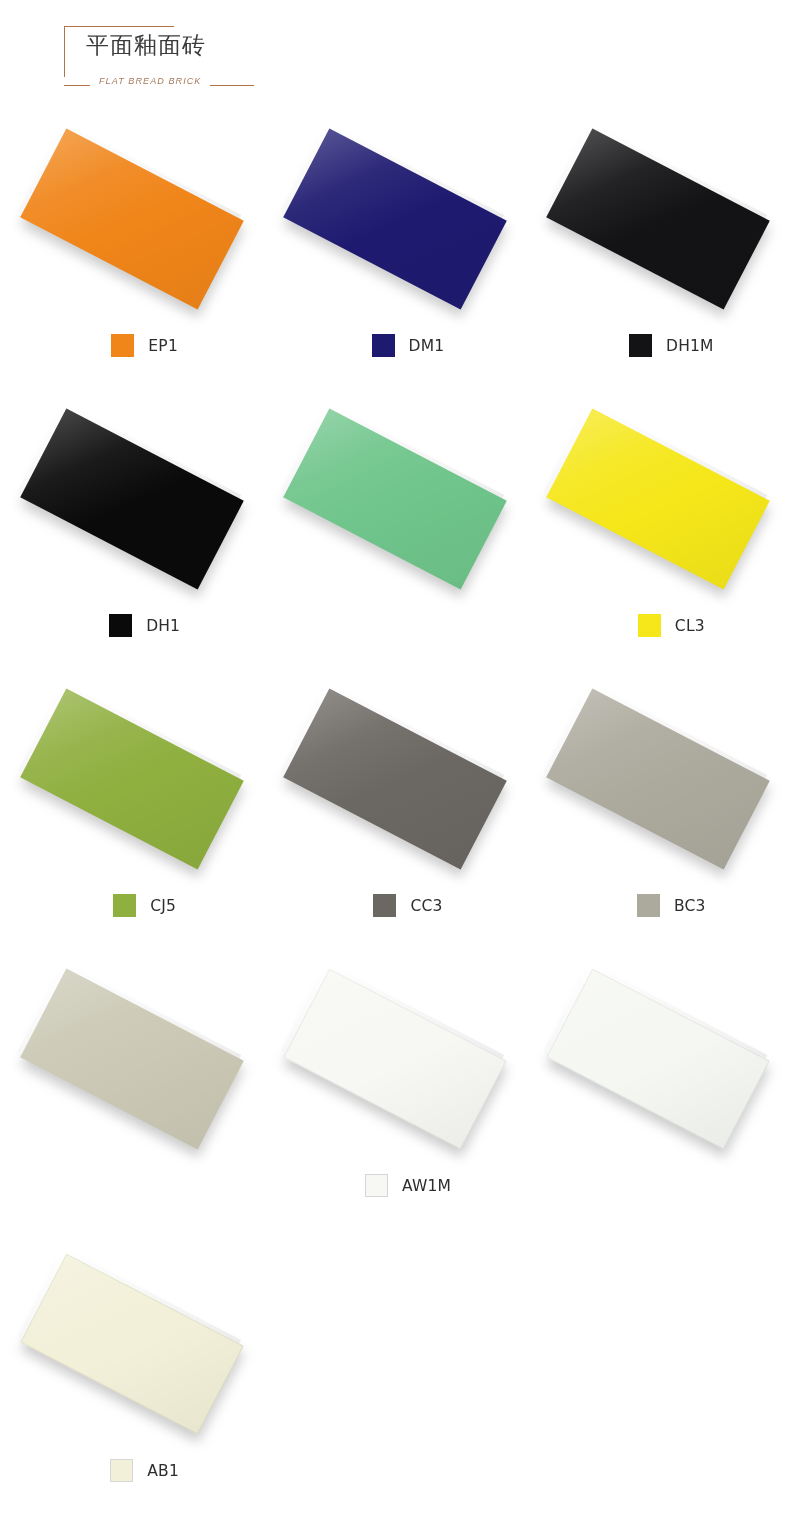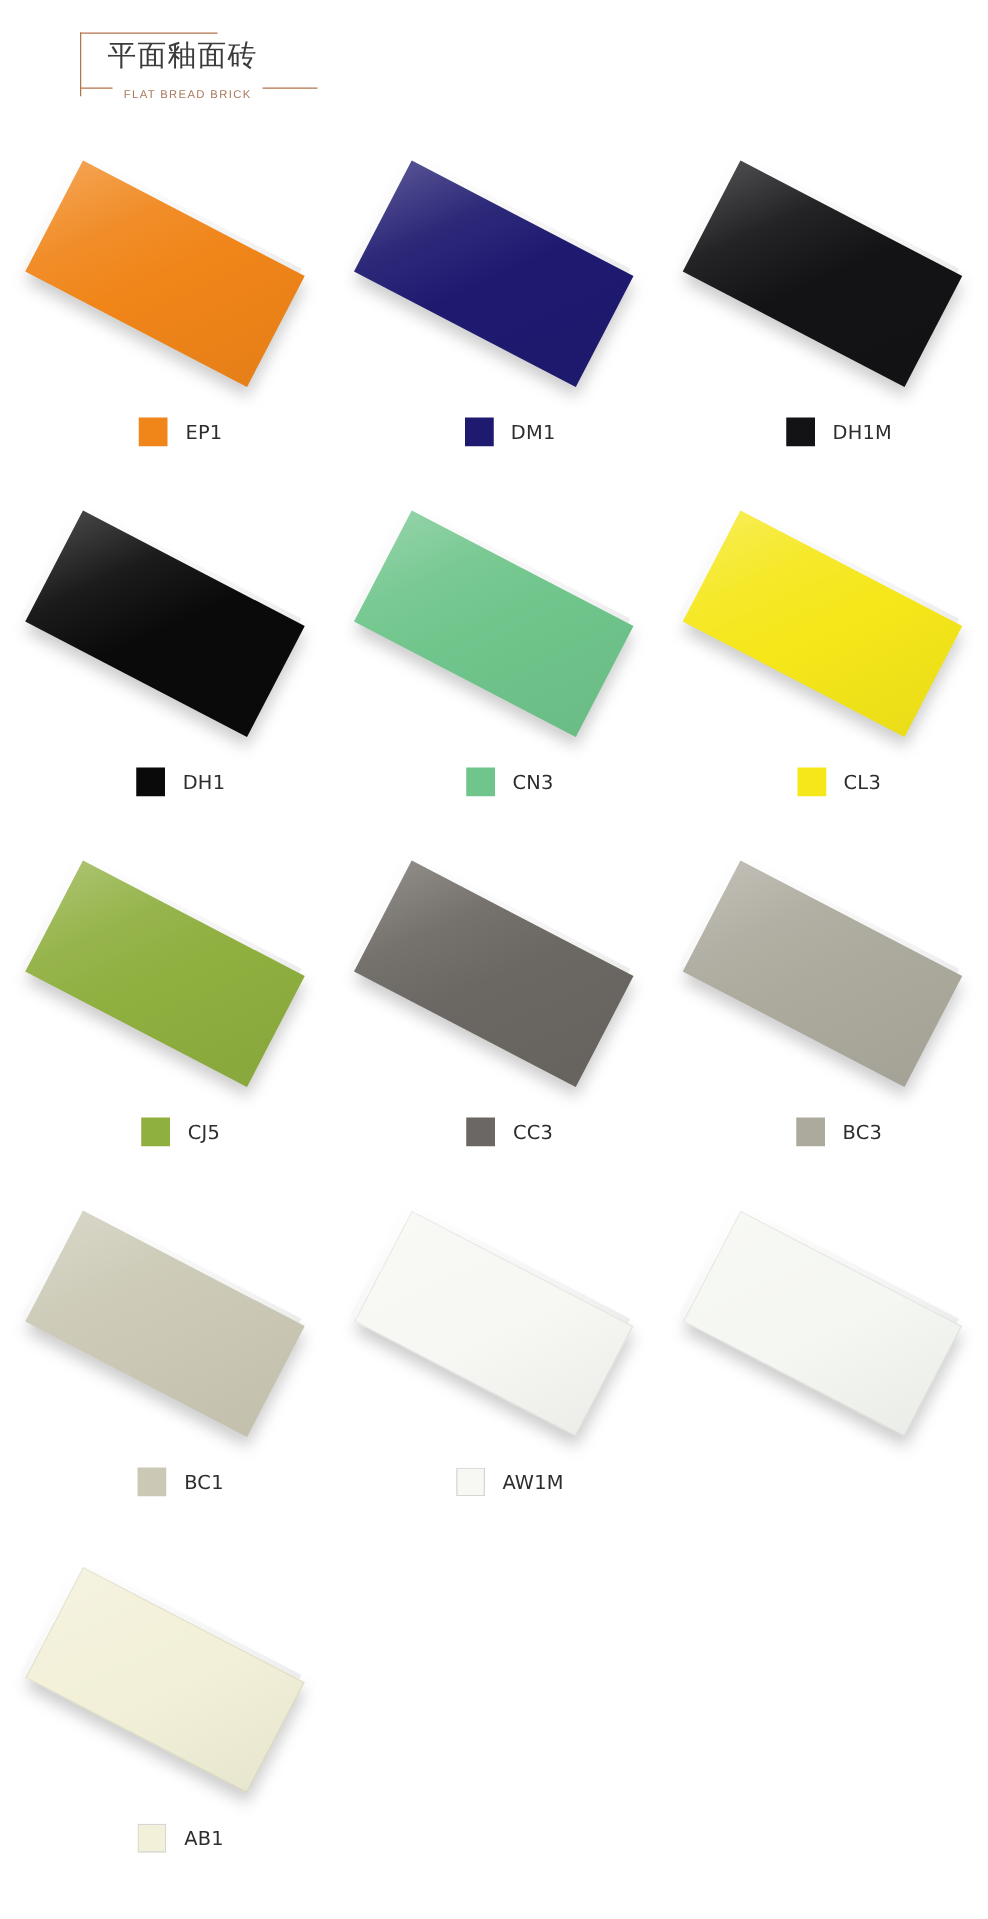--- a/index.html
+++ b/index.html
@@ -52,21 +52,22 @@
     white-space:nowrap;
     font-family:"DejaVu Sans","Liberation Sans",sans-serif;
   }
   .hdr-sub-wrap {
     position:absolute;
     left:0;
     top:44px;
     width:232px;
     height:16px;
     display:flex;
-    align-items:flex-start;
+    align-items:flex-end;
+    font-style:italic;
   }
   .hdr-sub-line {
     height:1px;
     background:#b3744c;
     flex:0 0 auto;
   }
   .hdr-sub-line.l { width:26px; }
   .hdr-sub-line.r { width:44px; }
   .hdr-sub {
     font-size:9px;
@@ -251,24 +252,20 @@
         </div>
       </div>
       <div class="cell">
         <div class="tile-stage">
           <div class="tile">
             <div class="shadow"></div>
             <div class="edge"></div>
             <div class="face" style="background: rgb(111, 197, 139);"></div>
           </div>
         </div>
-        <div class="label">
-          <div class="swatch" style="background: rgb(111, 197, 139);"></div>
-          <div class="label-text">CN3</div>
-        </div>
       </div>
       <div class="cell">
         <div class="tile-stage">
           <div class="tile">
             <div class="shadow"></div>
             <div class="edge"></div>
             <div class="face" style="background: rgb(245, 231, 25);"></div>
           </div>
         </div>
         <div class="label">
@@ -316,24 +313,20 @@
         </div>
       </div>
       <div class="cell">
         <div class="tile-stage">
           <div class="tile">
             <div class="shadow"></div>
             <div class="edge"></div>
             <div class="face" style="background: rgb(203, 201, 181);"></div>
           </div>
         </div>
-        <div class="label">
-          <div class="swatch" style="background: rgb(203, 201, 181);"></div>
-          <div class="label-text">BC1</div>
-        </div>
       </div>
       <div class="cell lastrow">
         <div class="tile-stage">
           <div class="tile">
             <div class="shadow"></div>
             <div class="edge"></div>
             <div class="face bordered" style="background: rgb(247, 248, 243);"></div>
           </div>
         </div>
         <div class="label">

